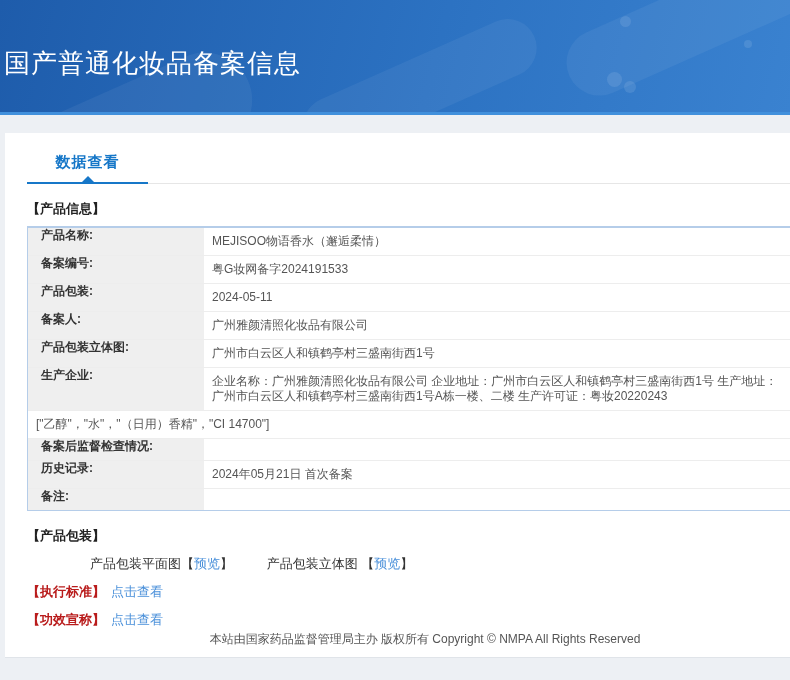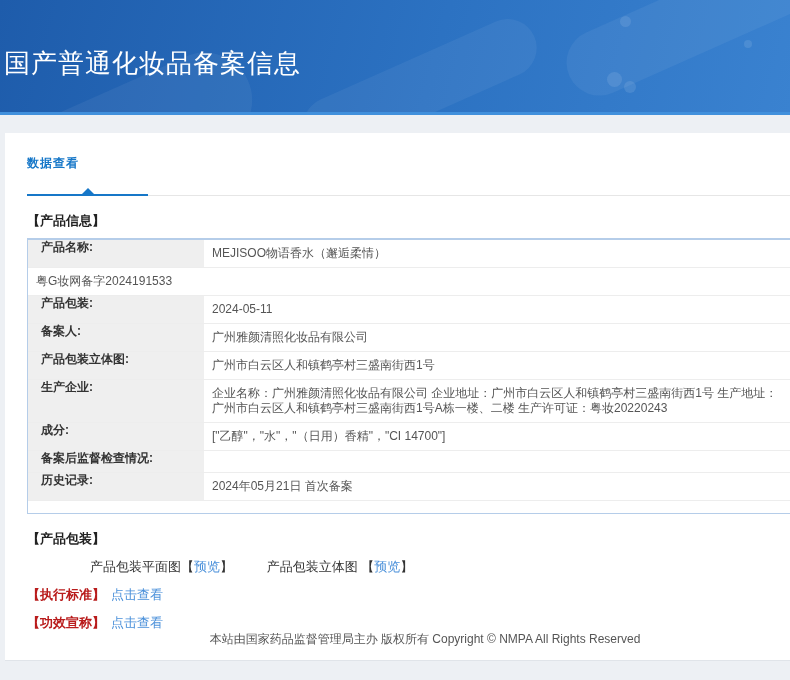--- a/index.html
+++ b/index.html
@@ -29,23 +29,23 @@
     font-size:26px;font-weight:500;color:#fff;letter-spacing:1px;
   }
   
   .card{
     position:absolute;left:5px;top:133px;width:850px;min-height:490px;
     background:#fff;border-bottom:1px solid #e0e4e9;
   }
   
   .tabs{margin:0 0 0 22px;padding-top:20px;border-bottom:1px solid #e6e6e6;width:806px;}
   .tab{
-    position:relative;display:inline-block;width:121px;
-    padding-bottom:22px;margin-bottom:-1px;
-    color:var(--accent,#1677c8);font-size:12px;font-weight:600;letter-spacing:1px;
+    position:relative;display:inline-block;width:121px;text-align:center;
+    padding-bottom:10px;margin-bottom:-1px;
+    color:var(--accent,#1677c8);font-size:15px;font-weight:600;letter-spacing:1px;
     border-bottom:2px solid var(--accent,#1677c8);cursor:pointer;
   }
   .tab::after{
     content:"";position:absolute;left:50%;bottom:0;transform:translateX(-50%);
     width:0;height:0;border-left:6px solid transparent;border-right:6px solid transparent;
     border-bottom:6px solid var(--accent,#1677c8);
   }
   
   .section-title{
     margin:16px 0 0 22px;font-size:13px;font-weight:bold;color:#222;
@@ -102,51 +102,52 @@
   </div>
 
   <div class="section-title">【产品信息】</div>
 
   <div class="info-table" id="info-table">
       <div class="irow">
         <div class="ilabel">产品名称:</div>
         <div class="ivalue">MEJISOO物语香水（邂逅柔情）</div>
       </div>
       <div class="irow">
+        <div class="ilabel">备案编号:</div>
         <div class="ivalue">粤G妆网备字2024191533</div>
       </div>
       <div class="irow">
         <div class="ilabel">产品包装:</div>
         <div class="ivalue">2024-05-11</div>
       </div>
       <div class="irow">
         <div class="ilabel">备案人:</div>
         <div class="ivalue">广州雅颜清照化妆品有限公司</div>
       </div>
       <div class="irow">
         <div class="ilabel">产品包装立体图:</div>
         <div class="ivalue">广州市白云区人和镇鹤亭村三盛南街西1号</div>
       </div>
       <div class="irow">
         <div class="ilabel">生产企业:</div>
         <div class="ivalue">企业名称：广州雅颜清照化妆品有限公司 企业地址：广州市白云区人和镇鹤亭村三盛南街西1号 生产地址：广州市白云区人和镇鹤亭村三盛南街西1号A栋一楼、二楼 生产许可证：粤妆20220243</div>
       </div>
       <div class="irow">
-        <div class="ilabel">成分:</div>
         <div class="ivalue">["乙醇"，"水"，"（日用）香精"，"CI 14700"]</div>
       </div>
       <div class="irow">
         <div class="ilabel">备案后监督检查情况:</div>
         <div class="ivalue"></div>
       </div>
       <div class="irow">
         <div class="ilabel">历史记录:</div>
         <div class="ivalue">2024年05月21日 首次备案</div>
       </div>
       <div class="irow">
+        <div class="ilabel">备注:</div>
         <div class="ivalue"></div>
       </div>
     </div>
 
   <div class="section-title">【产品包装】</div>
 
   <div class="pkg-links">
     <span class="pkg-item"><span>产品包装平面图</span><span>【</span><a class="link">预览</a><span>】</span></span>
     <span class="pkg-item"><span>产品包装立体图 </span><span>【</span><a class="link">预览</a><span>】</span></span>
   </div>

